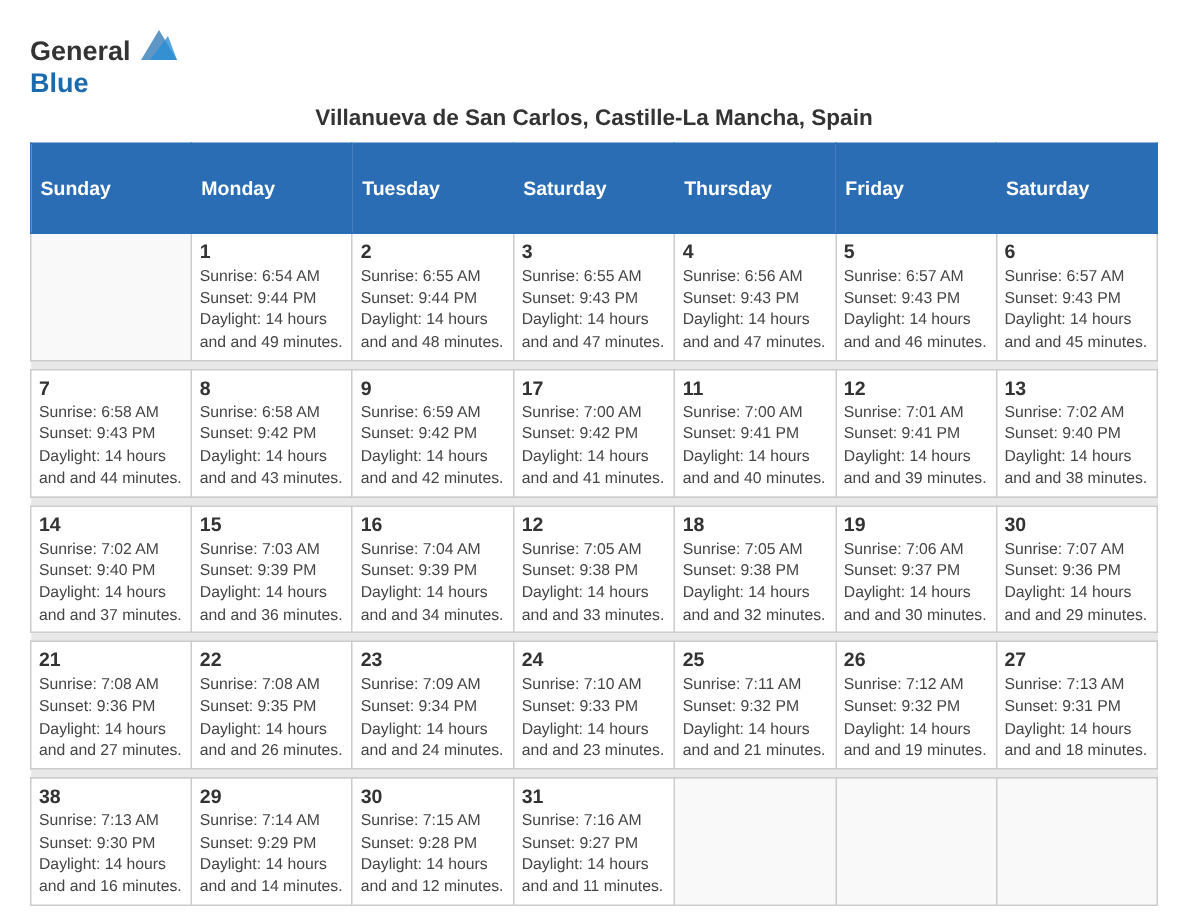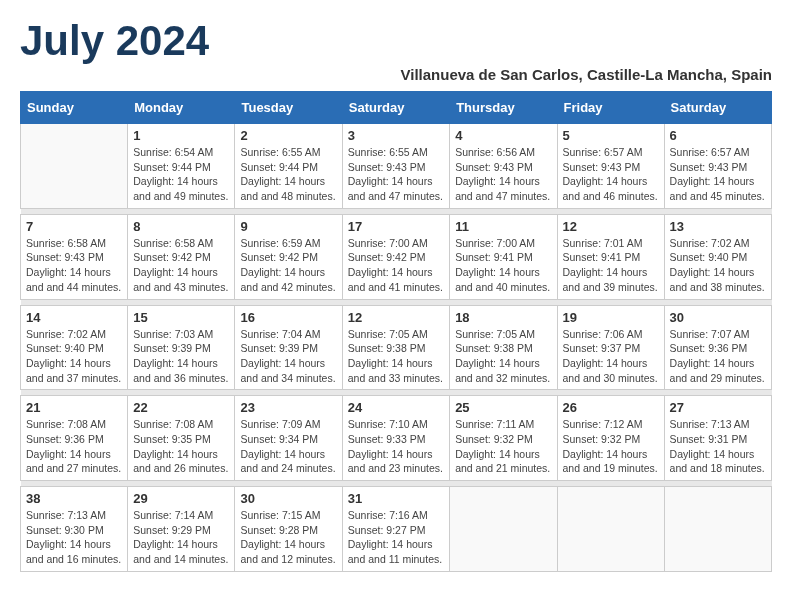--- a/index.html
+++ b/index.html
@@ -36,36 +36,36 @@
       margin-left: 2px;
     }
     .month-title {
       font-size: 42px;
       font-weight: bold;
       color: #1a3a5c;
       text-align: right;
       line-height: 1;
     }
     .location-title {
-      text-align: right;
+      text-align: center;
       font-size: 15px;
       color: #333;
       font-weight: bold;
       margin-bottom: 8px;
     }
     .calendar-table {
       width: 100%;
       border-collapse: collapse;
       font-size: 11px;
     }
     .calendar-table thead tr th {
       background-color: #2a6db5;
       color: white;
       text-align: left;
-      padding: 8px 6px;
+      padding: 22px 6px;
       font-size: 13px;
       font-weight: bold;
       border: 1px solid #2a6db5;
     }
     .calendar-table tbody tr td {
       border: 1px solid #ccc;
       vertical-align: top;
       padding: 4px 5px;
       width: 108px;
       min-height: 80px;
@@ -92,21 +92,31 @@
     .row-separator td {
       background-color: #e8e8e8 !important;
       border: none !important;
       padding: 0 !important;
     }
   </style>
 </head>
 <body>
 
 <div class="header-logo">
-  <div class="month-title">July 2024</div>
+  <div class="logo-container">
+    <div>
+      <span class="logo-text-general">General</span>
+      <svg class="logo-icon" viewBox="0 0 24 20" xmlns="http://www.w3.org/2000/svg">
+        <polygon points="0,20 12,0 24,20" fill="#1a6aad" opacity="0.7"></polygon>
+        <polygon points="6,20 18,4 24,20" fill="#2a8fd4" opacity="0.8"></polygon>
+      </svg>
+      <br>
+      <span class="logo-text-blue">Blue</span>
+    </div>
+  </div>
 </div>
 
 <div class="location-title">Villanueva de San Carlos, Castille-La Mancha, Spain</div>
 
 <table class="calendar-table">
   <thead>
     <tr id="header-row">
     <th>Sunday</th>
         <th>Monday</th>
         <th>Tuesday</th>

